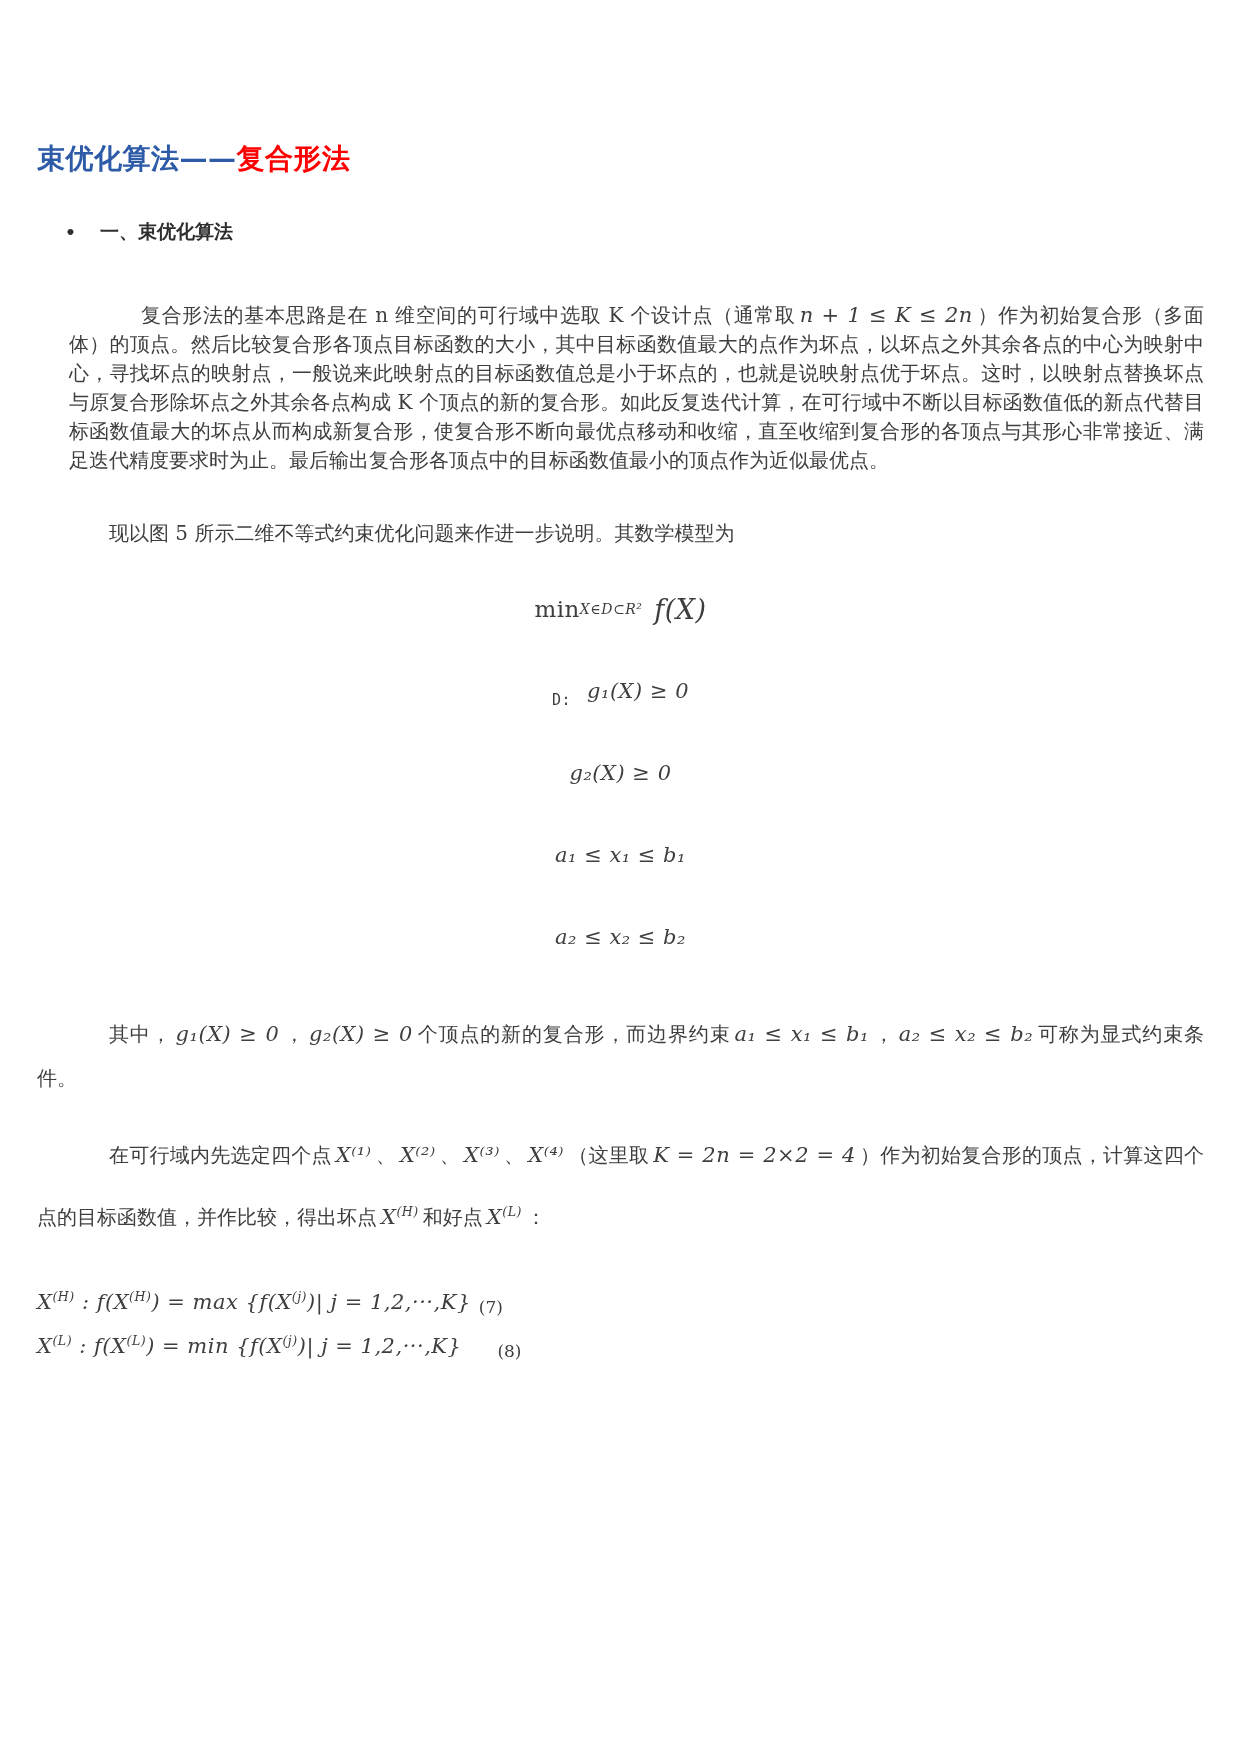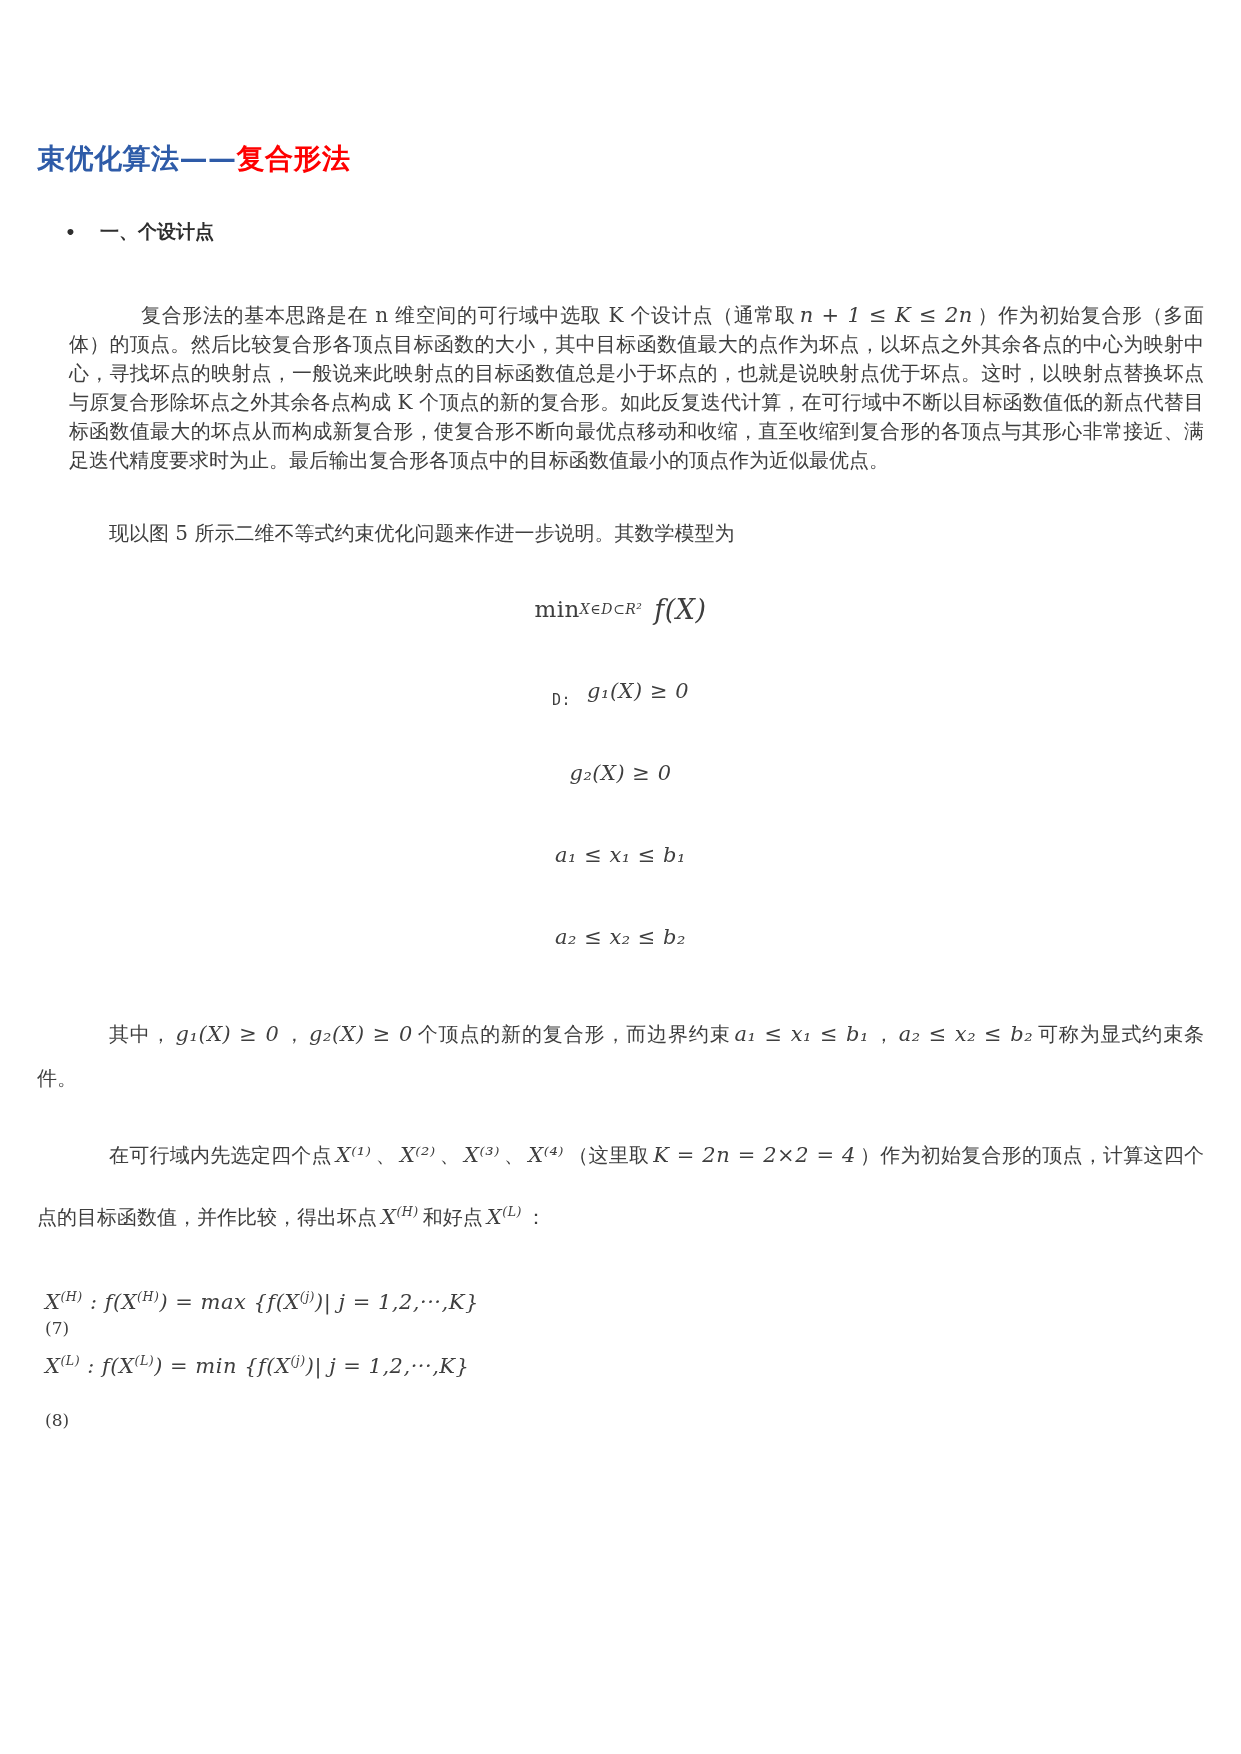--- a/index.html
+++ b/index.html
@@ -94,21 +94,20 @@
   }
   .para4 {
     margin-top: 24px;
     line-height: 62px;
   }
   .eqrow {
     display: flex;
     justify-content: flex-start;
     align-items: baseline;
     font-size: 21px;
-    flex-direction: column;
   }
   .eq7 { margin-top: 42px; }
   .eq8 { margin-top: 20px; gap: 28px; }
   .eq-math {
     font-style: italic;
     letter-spacing: 0.5px;
     white-space: nowrap;
   }
   .eq-math sup { font-size: 0.6em; line-height: 0; }
   .eqnum {
@@ -121,21 +120,21 @@
 </style>
 </head>
 <body>
 
 <div class="page">
 
   <h1 class="title"><span style="color:#2E5BA8">束优化算法——</span><span style="color:#FE0000">复合形法</span></h1>
 
   <div class="heading-row">
     <span class="bullet">•</span>
-    <span class="heading-text">一、个设计点</span>
+    <span class="heading-text">一、束优化算法</span>
   </div>
 
   <p class="para para1 indent"><span>复合形法的基本思路是在 n 维空间的可行域中选取 K 个设计点（通常取</span><span class="imath">n + 1 ≤ K ≤ 2n</span><span>）作为初始复合形（多面体）的顶点。然后比较复合形各顶点目标函数的大小，其中目标函数值最大的点作为坏点，以坏点之外其余各点的中心为映射中心，寻找坏点的映射点，一般说来此映射点的目标函数值总是小于坏点的，也就是说映射点优于坏点。这时，以映射点替换坏点与原复合形除坏点之外其余各点构成 K 个顶点的新的复合形。如此反复迭代计算，在可行域中不断以目标函数值低的新点代替目标函数值最大的坏点从而构成新复合形，使复合形不断向最优点移动和收缩，直至收缩到复合形的各顶点与其形心非常接近、满足迭代精度要求时为止。最后输出复合形各顶点中的目标函数值最小的顶点作为近似最优点。</span></p>
 
   <p class="para para2 indent">现以图 5 所示二维不等式约束优化问题来作进一步说明。其数学模型为</p>
 
   <div class="formula-block">
 
     <div class="frow">
       <span class="min-stack">

